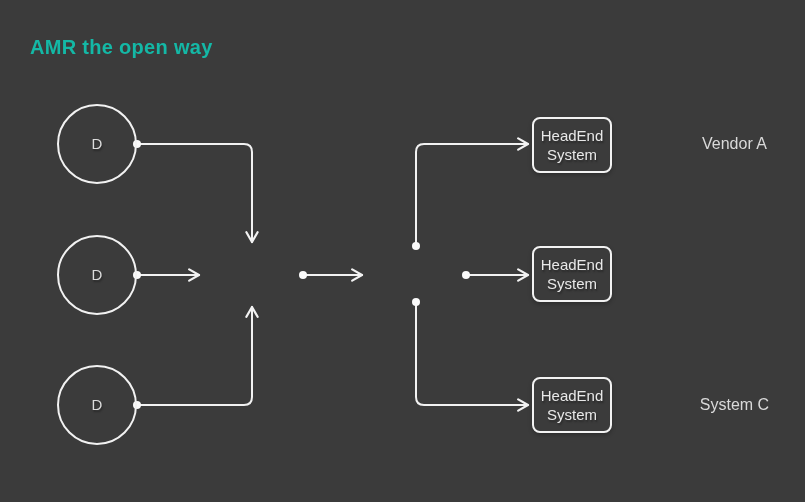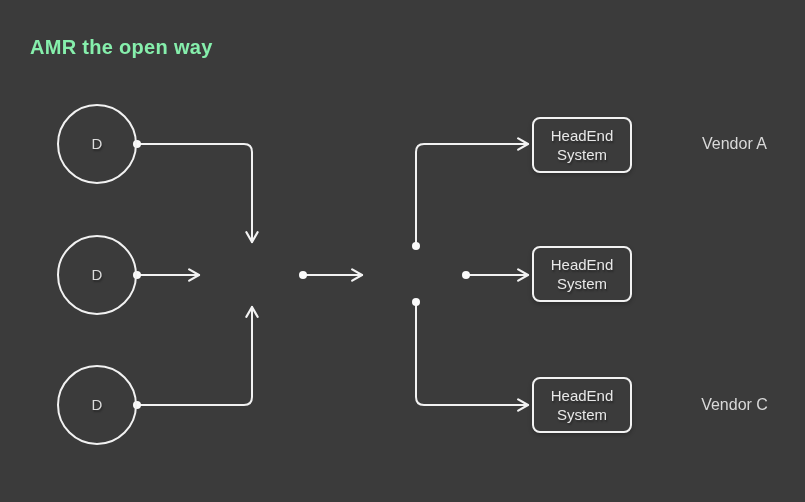--- a/index.html
+++ b/index.html
@@ -16,21 +16,21 @@
     overflow: hidden;
   }
   .title {
     position: absolute;
     left: 30px;
     top: 36px;
     margin: 0;
     font-size: 20px;
     font-weight: 700;
     letter-spacing: 0.3px;
-    color: #86efac;
+    color: #14b8a6;
   }
   .connector-layer {
     position: absolute;
     left: 0;
     top: 0;
     width: 805px;
     height: 502px;
   }
   .node {
     position: absolute;
@@ -45,21 +45,21 @@
     box-sizing: border-box;
   }
   .meter {
     width: 80px;
     height: 80px;
     border: 2.5px solid #f2f2f2;
     border-radius: 50%;
     color: #dcdcdc;
   }
   .box {
-    width: 100px;
+    width: 80px;
     height: 56px;
     border: 2.5px solid #f2f2f2;
     border-radius: 8px;
     padding: 10px;
     box-shadow: 0 2px 4px rgba(0,0,0,0.25);
   }
   .meter-1 { left: 57px; top: 104px; }
   .meter-2 { left: 57px; top: 235px; }
   .meter-3 { left: 57px; top: 365px; }
   .amr     { left: 203px; top: 246px; }
@@ -133,15 +133,15 @@
     <span>HeadEnd System</span>
   </div>
   <div class="node box headend-2">
     <span>HeadEnd System</span>
   </div>
   <div class="node box headend-3">
     <span>HeadEnd System</span>
   </div>
 
   <div class="vendor-label vendor-a">Vendor A</div>
-  <div class="vendor-label vendor-c">Vendor C</div>
+  <div class="vendor-label vendor-c">System C</div>
 
 </div>
 
 </body></html>

